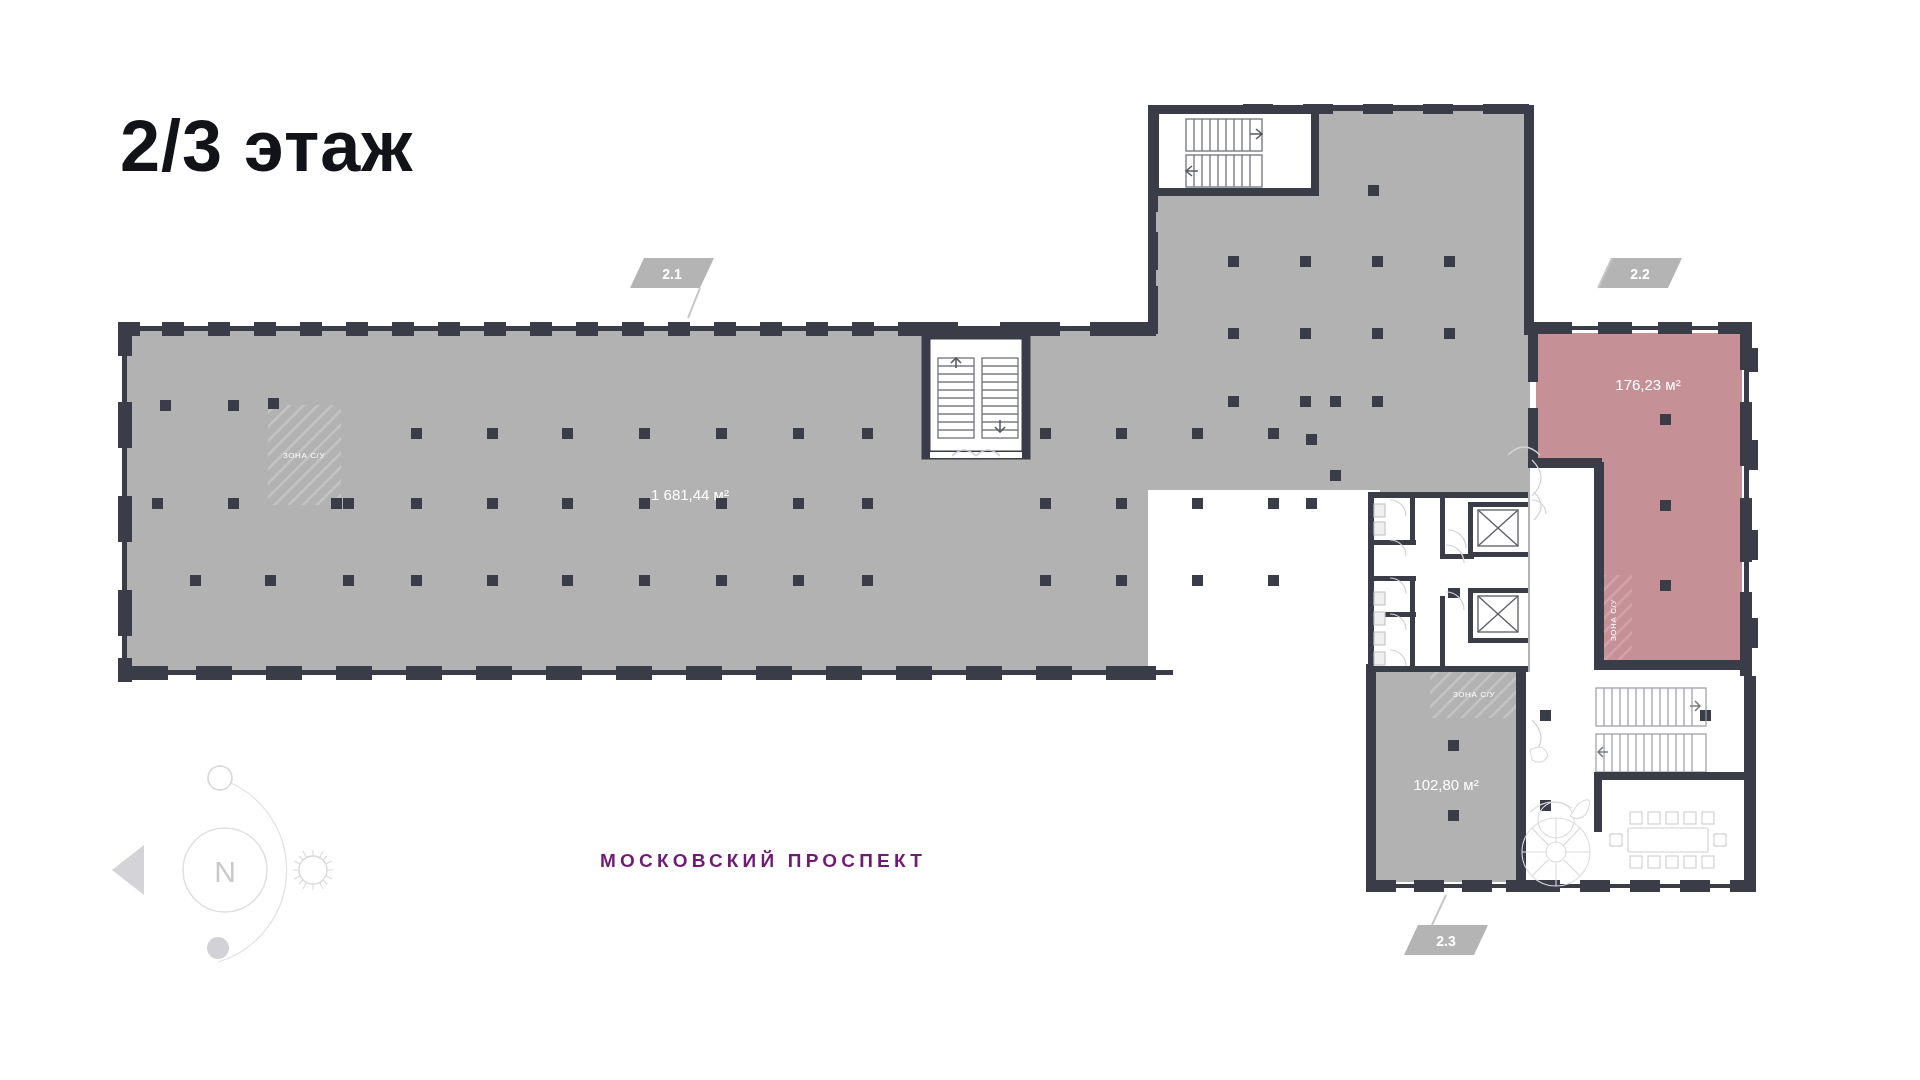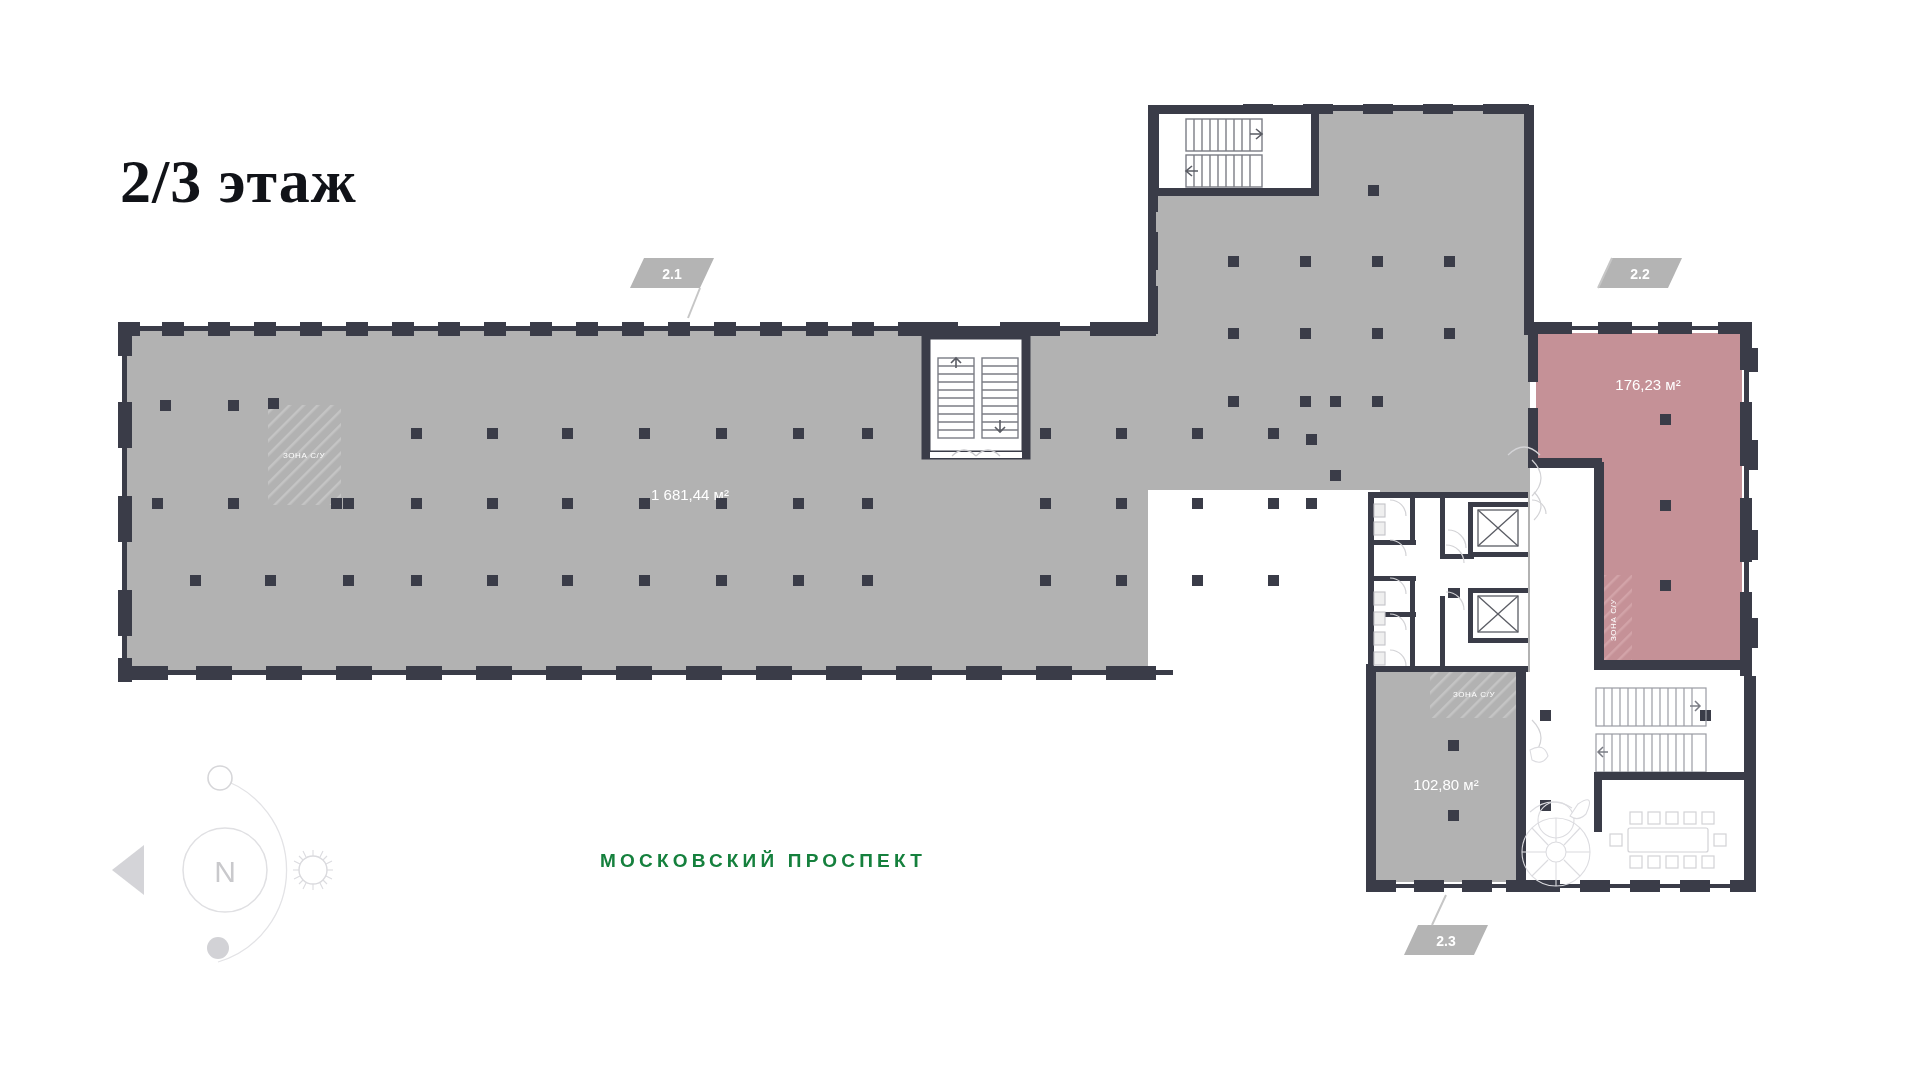--- a/index.html
+++ b/index.html
@@ -1,27 +1,26 @@
 <!DOCTYPE html>
 <html><head>
 <meta charset="utf-8">
 <style>
   html,body{margin:0;padding:0;background:#ffffff;}
   body{width:1920px;height:1080px;overflow:hidden;font-family:"Liberation Sans",sans-serif;}
   #stage{position:relative;width:1920px;height:1080px;background:#fff;}
   .plan-title{
     position:absolute;left:120px;top:105px;
-    font-family:Liberation Serif, serif;
-    font-size:62px;font-weight:700;letter-spacing:1px;color:#111318;
+    font-family:Liberation Sans, sans-serif;
+    font-size:72px;font-weight:700;letter-spacing:1px;color:#111318;
     white-space:nowrap;
-    margin-top:41px;
   }
   .street-label{
     position:absolute;left:600px;top:850px;
-    font-size:19px;letter-spacing:4.2px;font-weight:700;color:#15803d;
+    font-size:19px;letter-spacing:4.2px;font-weight:700;color:#701a75;
     white-space:nowrap;
   }
   svg{position:absolute;left:0;top:0;}
   .area-text{fill:#ffffff;font-size:15px;font-family:"Liberation Sans",sans-serif;}
   .zone-text{fill:#ffffff;font-size:8px;letter-spacing:.6px;font-family:"Liberation Sans",sans-serif;}
   .tag-text{fill:#ffffff;font-size:14px;font-weight:700;font-family:"Liberation Sans",sans-serif;}
   .compass-n{fill:#c9c9cc;font-size:30px;font-family:"Liberation Sans",sans-serif;}
 </style>
 </head>
 <body>

